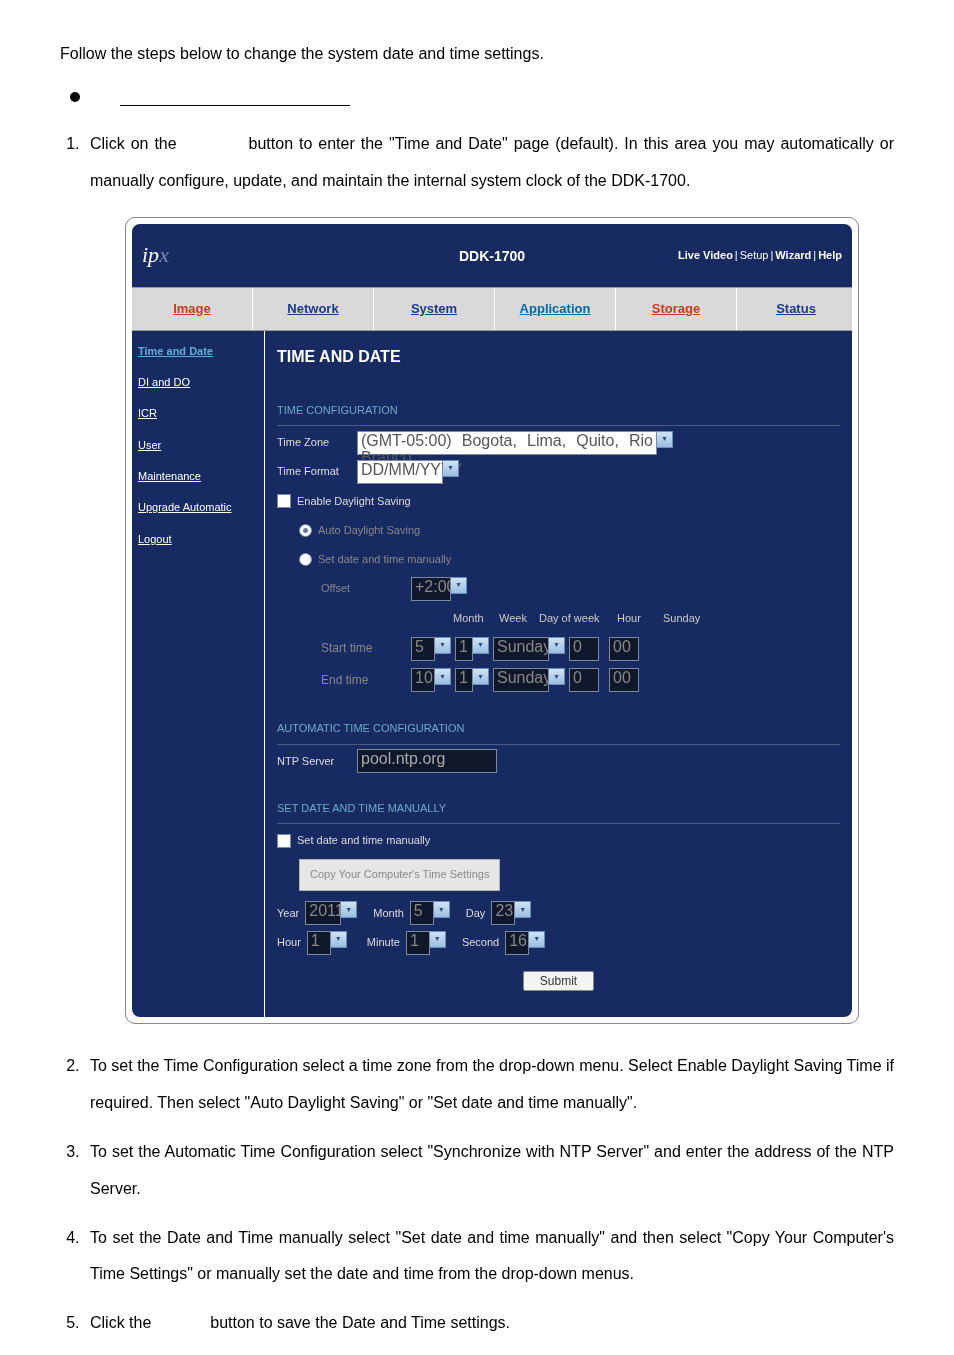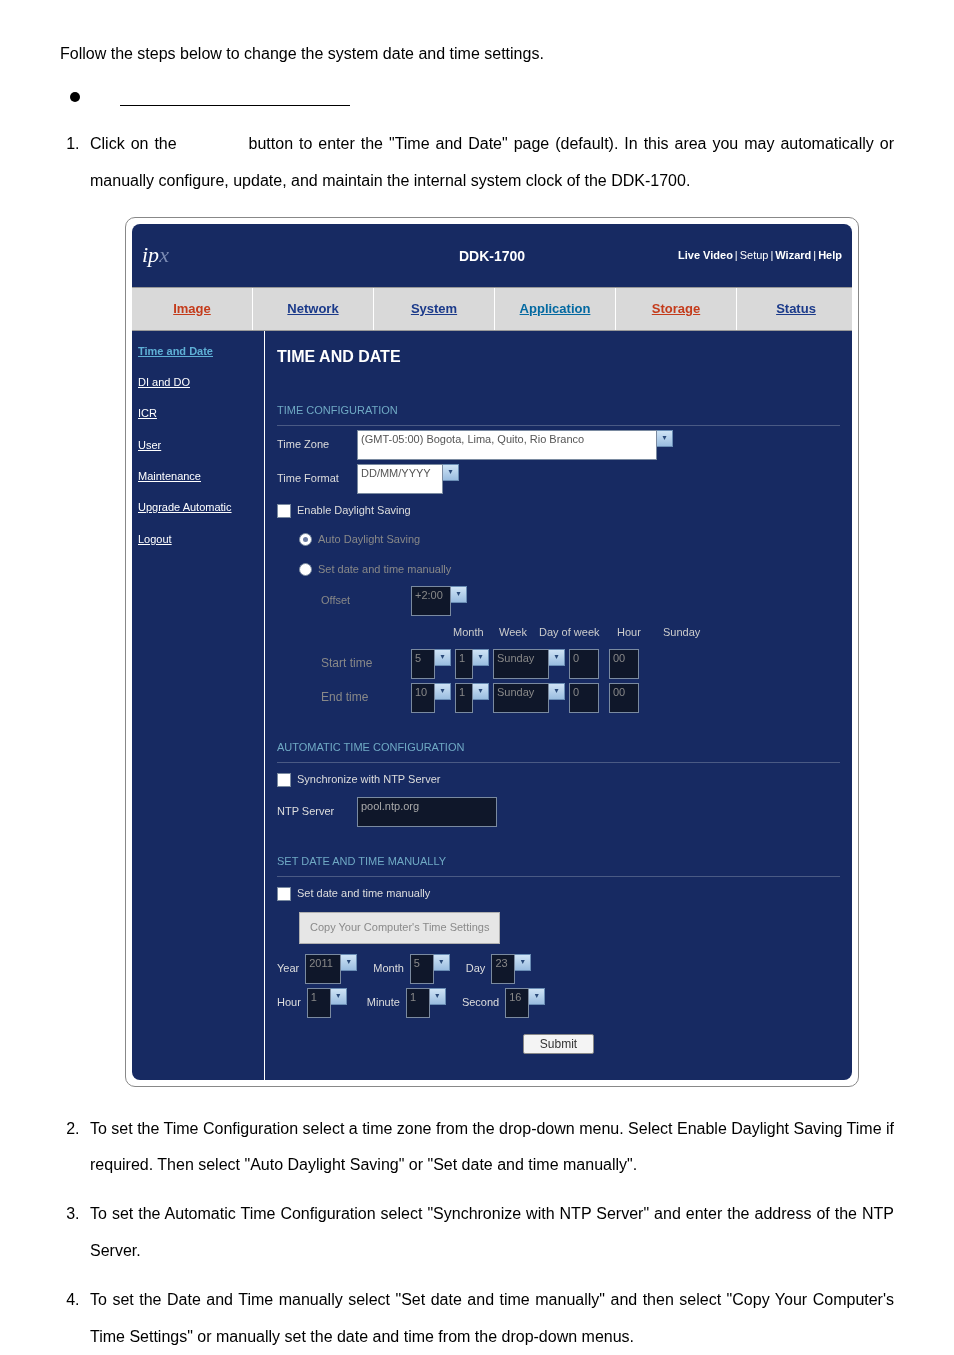--- a/index.html
+++ b/index.html
@@ -82,21 +82,21 @@
     background:#172a62;
     color:#fff;
     padding:8px 12px 20px 12px;
   }
   .content h2 { margin:0 0 4px 0; font-size:16px; font-weight:bold; font-family:Arial; letter-spacing:0;}
   .section-header { color:#6fa9c4; font-size:11px; border-bottom:1px solid #4a5a84; padding:2px 0; margin-top:20px;}
   .field-row { display:flex; align-items:center; margin-top:4px; font-size:11px; color:#ddd;}
   .field-label { width:80px; }
   .sel, .inp {
     background:#fff; color:#555; border:1px solid #7a8aa0;
-    font-size:11px; height:30px; line-height:17px; padding:0 3px;
+    font-size:16px; height:24px; line-height:17px; padding:0 3px;
     box-sizing:border-box;
   }
   .sel.disabled, .inp.disabled { background:#0f172a; color:#888;}
   .drop-btn {
     width:16px; height:17px;
     background:linear-gradient(#cfe3f5,#9abde0);
     border:1px solid #6a8db5; border-left:none;
     display:inline-flex; align-items:center; justify-content:center;
     box-sizing:border-box; font-size:8px; color:#2a4a7a;
   }
@@ -253,24 +253,20 @@
                   <span class="drop-btn">▾</span>
                 </span>
               <span style="width:4px;"></span>
               <span class="inp disabled" style="width:30px;">0</span>
               <span style="width:10px;"></span>
               <span class="inp disabled" style="width:30px;">00</span>
             </div>
 
             <div class="section-header">AUTOMATIC TIME CONFIGURATION</div>
             <div class="field-row">
-              <span class="chk"></span>
-              <span>Synchronize with NTP Server</span>
-            </div>
-            <div class="field-row">
               <span class="field-label">NTP Server</span>
               <span class="inp disabled" style="width:140px;color:#aaa;">pool.ntp.org</span>
             </div>
 
             <div class="section-header">SET DATE AND TIME MANUALLY</div>
             <div class="field-row">
               <span class="chk"></span>
               <span>Set date and time manually</span>
             </div>
             <div class="btn-copy">Copy Your Computer's Time Settings</div>

